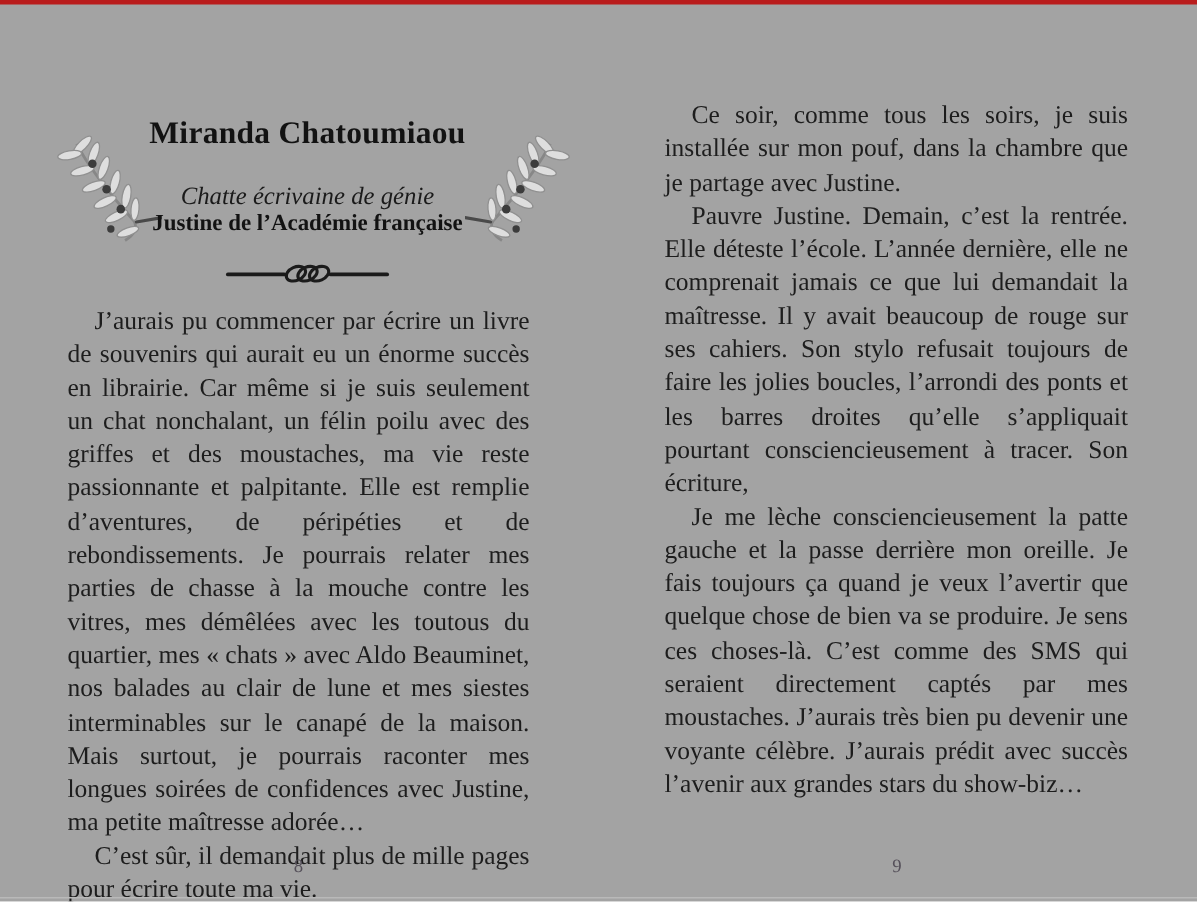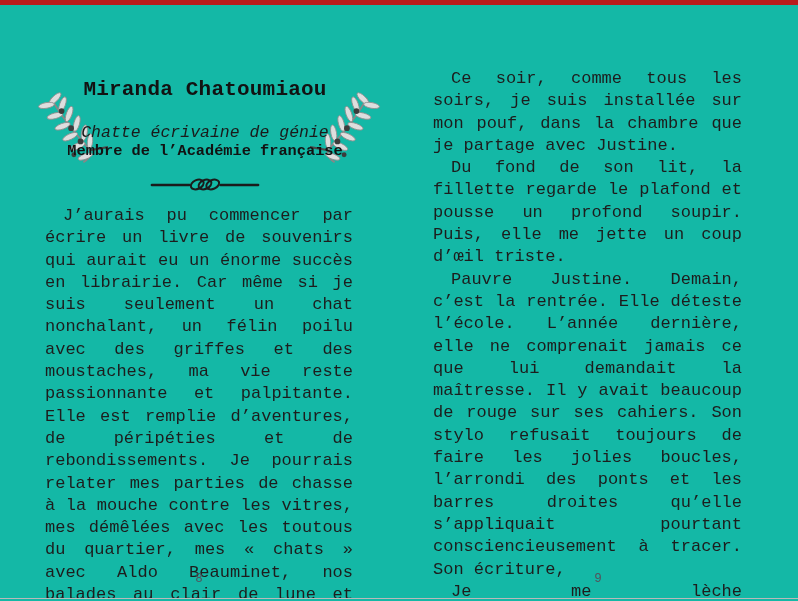--- a/index.html
+++ b/index.html
@@ -1,23 +1,23 @@
 <!DOCTYPE html>
 <html lang="fr"><head>
 <meta charset="utf-8">
 <style>
   html,body{margin:0;padding:0;background:#ffffff;}
   .stage{
     position:relative;
     width:798px;height:601px;
-    background:#14b8a6;
-    border-top:5px solid #b91c1c;
+    background:#a3a3a3;
+    border-top:3px solid #b91c1c;
     box-sizing:border-box;
     overflow:hidden;
-    font-family:Liberation Mono, monospace;
+    font-family:Liberation Serif, serif;
     color:#1d1d1d;
   }
   .page{position:absolute;top:0;height:601px;}
   .page-left{left:0;width:399px;}
   .page-right{left:399px;width:399px;}
 
   
   .hdr-author{
     position:absolute;left:51px;top:72px;width:308px;
     text-align:center;font-weight:bold;font-size:21px;line-height:26px;
@@ -41,21 +41,21 @@
 
   
   .body-text{
     position:absolute;
     font-size:17px;line-height:22.3px;
     text-align:justify;
     hyphens:auto;-webkit-hyphens:auto;
   }
   .body-text p{margin:0;text-indent:18px;}
   .body-left{left:45px;top:200px;width:308px;}
-  .body-right{left:34px;top:63px;width:309px;}
+  .body-right{left:44px;top:63px;width:309px;}
 
   .pagenum{
     position:absolute;top:567px;width:308px;
     text-align:center;font-size:12.5px;color:#55505a;
   }
   .pagenum-left{left:45px;}
   .pagenum-right{left:45px;}
 
   .bottom-rule{
     position:absolute;left:0;bottom:2px;width:798px;height:1px;
@@ -114,21 +114,21 @@
       <g fill="#3c3c3c">
         <circle cx="27" cy="22" r="3"></circle>
         <circle cx="37" cy="40" r="3"></circle>
         <circle cx="47" cy="54" r="3"></circle>
         <circle cx="40" cy="68" r="2.6"></circle>
       </g>
     </svg>
 
     <div class="hdr-author">Miranda Chatoumiaou</div>
     <div class="hdr-role">Chatte écrivaine de génie</div>
-    <div class="hdr-membership">Membre de l’Académie française</div>
+    <div class="hdr-membership">Justine de l’Académie française</div>
 
     <svg class="divider" viewBox="0 0 116 20">
       <path d="M3 11 L42 11" stroke="#1b1b1b" stroke-width="2.6" stroke-linecap="round"></path>
       <path d="M74 11 L113 11" stroke="#1b1b1b" stroke-width="2.6" stroke-linecap="round"></path>
       <g fill="none" stroke="#1b1b1b" stroke-width="2.1">
         <ellipse cx="50" cy="10.5" rx="7" ry="4.6" transform="rotate(-24 50 10.5)"></ellipse>
         <ellipse cx="58" cy="10.5" rx="7" ry="4.6" transform="rotate(-24 58 10.5)"></ellipse>
         <ellipse cx="66" cy="10.5" rx="7" ry="4.6" transform="rotate(-24 66 10.5)"></ellipse>
       </g>
     </svg>
@@ -137,21 +137,20 @@
       <p>J’aurais pu commencer par écrire un livre de souvenirs qui aurait eu un énorme succès en librairie. Car même si je suis seulement un chat nonchalant, un félin poilu avec des griffes et des moustaches, ma vie reste passionnante et palpitante. Elle est remplie d’aventures, de péripéties et de rebondissements. Je pourrais relater mes parties de chasse à la mouche contre les vitres, mes démêlées avec les toutous du quartier, mes «&nbsp;chats&nbsp;» avec Aldo Beauminet, nos balades au clair de lune et mes siestes interminables sur le canapé de la maison. Mais surtout, je pourrais raconter mes longues soirées de confidences avec Justine, ma petite maîtresse adorée…</p>
       <p>C’est sûr, il demandait plus de mille pages pour écrire toute ma vie.</p>
     </div>
 
     <div class="pagenum pagenum-left">8</div>
   </div>
 
   <div class="page page-right">
     <div class="body-text body-right" lang="fr">
       <p>Ce soir, comme tous les soirs, je suis installée sur mon pouf, dans la chambre que je partage avec Justine.</p>
-      <p>Du fond de son lit, la fillette regarde le plafond et pousse un profond soupir. Puis, elle me jette un coup d’œil triste.</p>
       <p>Pauvre Justine. Demain, c’est la rentrée. Elle déteste l’école. L’année dernière, elle ne comprenait jamais ce que lui demandait la maîtresse. Il y avait beaucoup de rouge sur ses cahiers. Son stylo refusait toujours de faire les jolies boucles, l’arrondi des ponts et les barres droites qu’elle s’appliquait pourtant consciencieusement à tracer. Son écriture,</p>
       <p>Je me lèche consciencieusement la patte gauche et la passe derrière mon oreille. Je fais toujours ça quand je veux l’avertir que quelque chose de bien va se produire. Je sens ces choses-là. C’est comme des SMS qui seraient directement captés par mes moustaches. J’aurais très bien pu devenir une voyante célèbre. J’aurais prédit avec succès l’avenir aux grandes stars du show-biz…</p>
     </div>
 
     <div class="pagenum pagenum-right">9</div>
   </div>
 
   <div class="bottom-rule"></div>
 </div>
 

